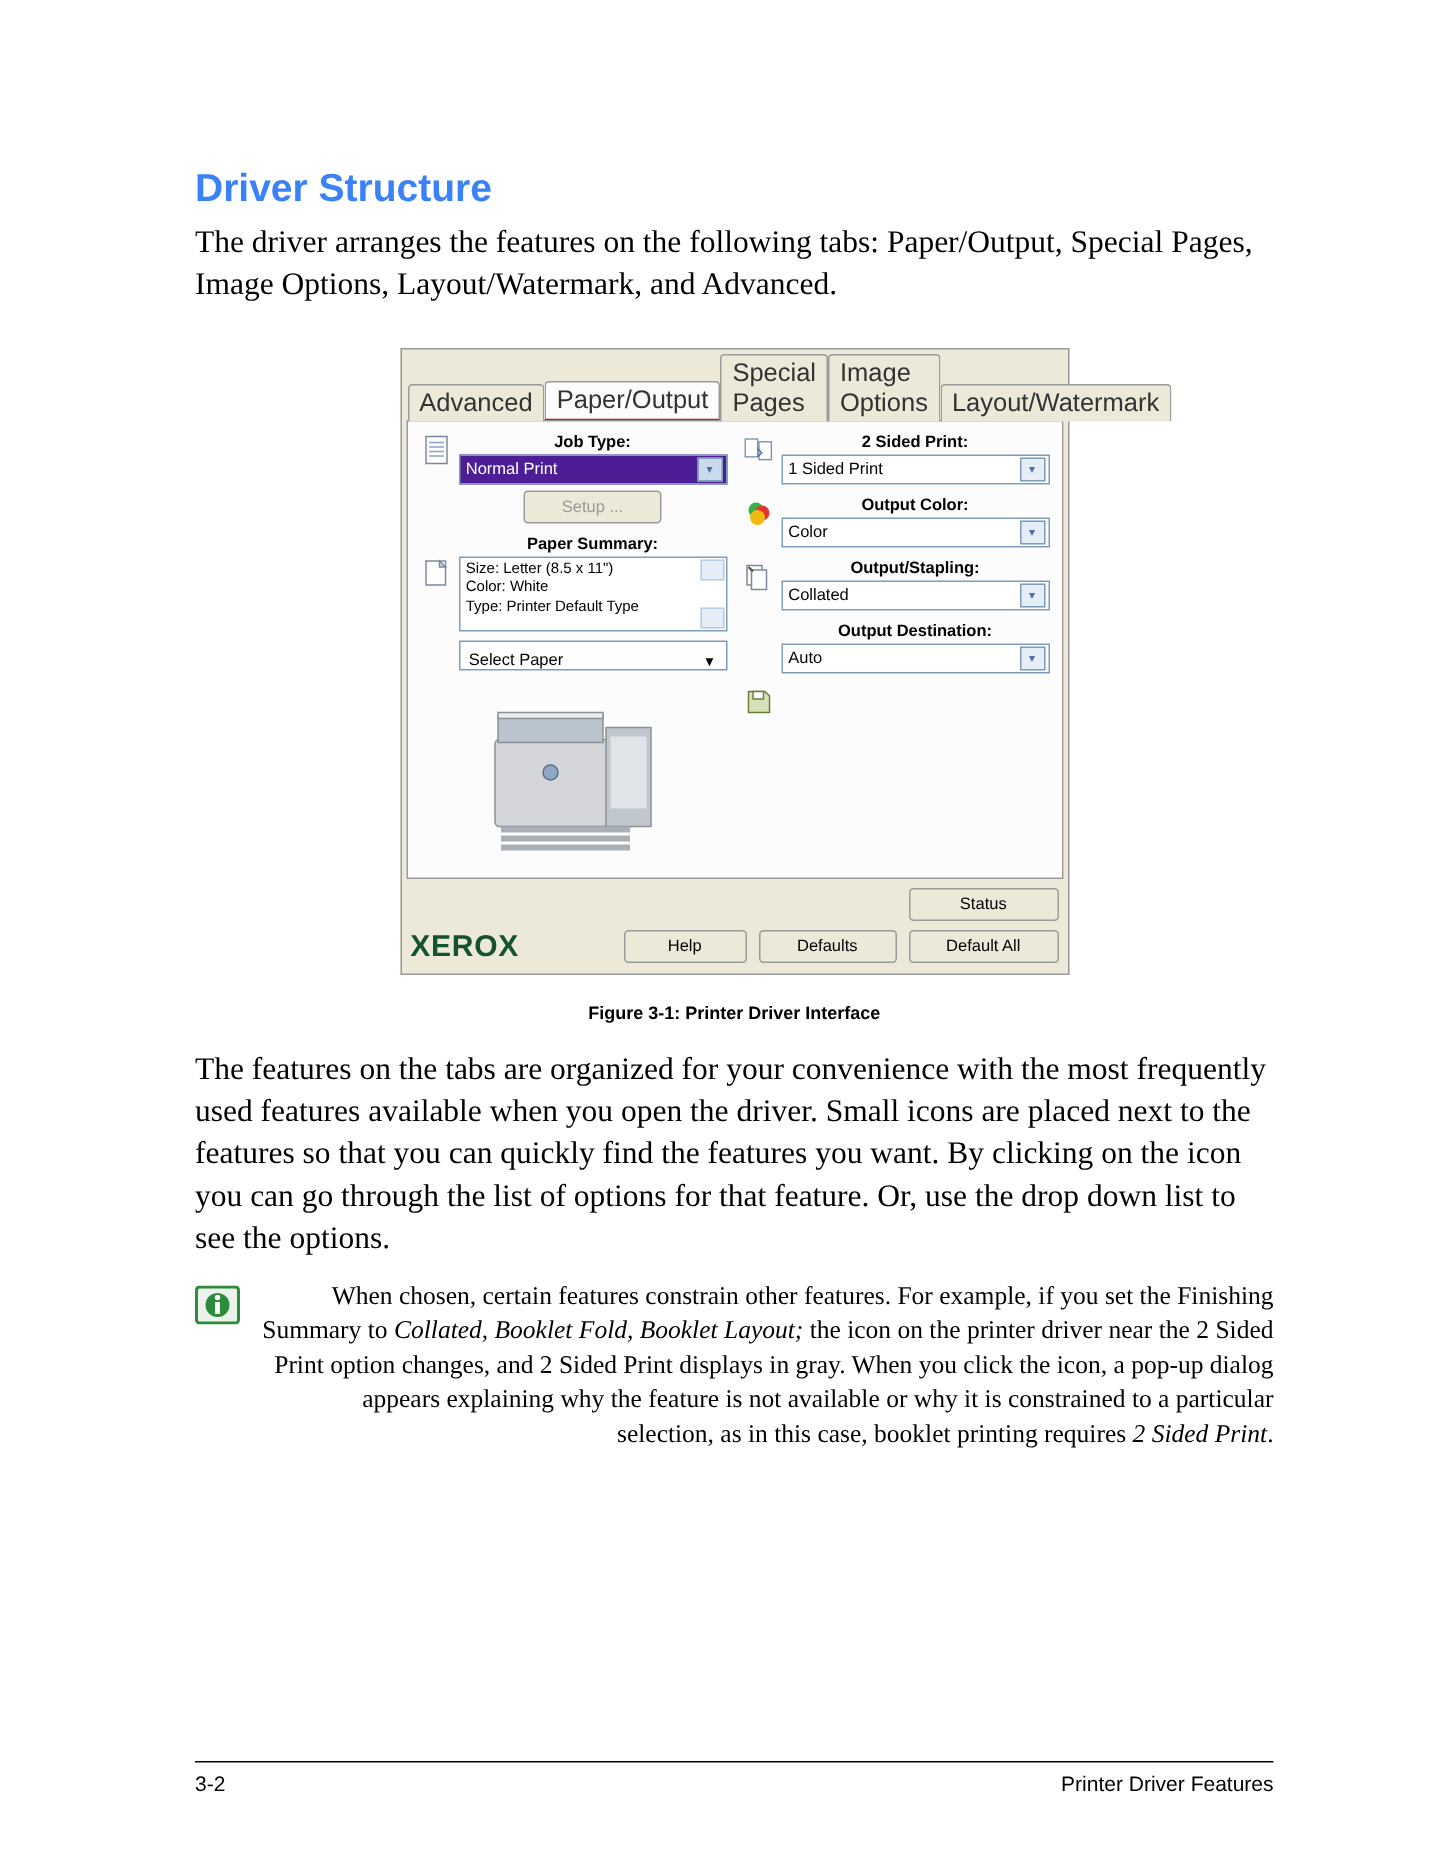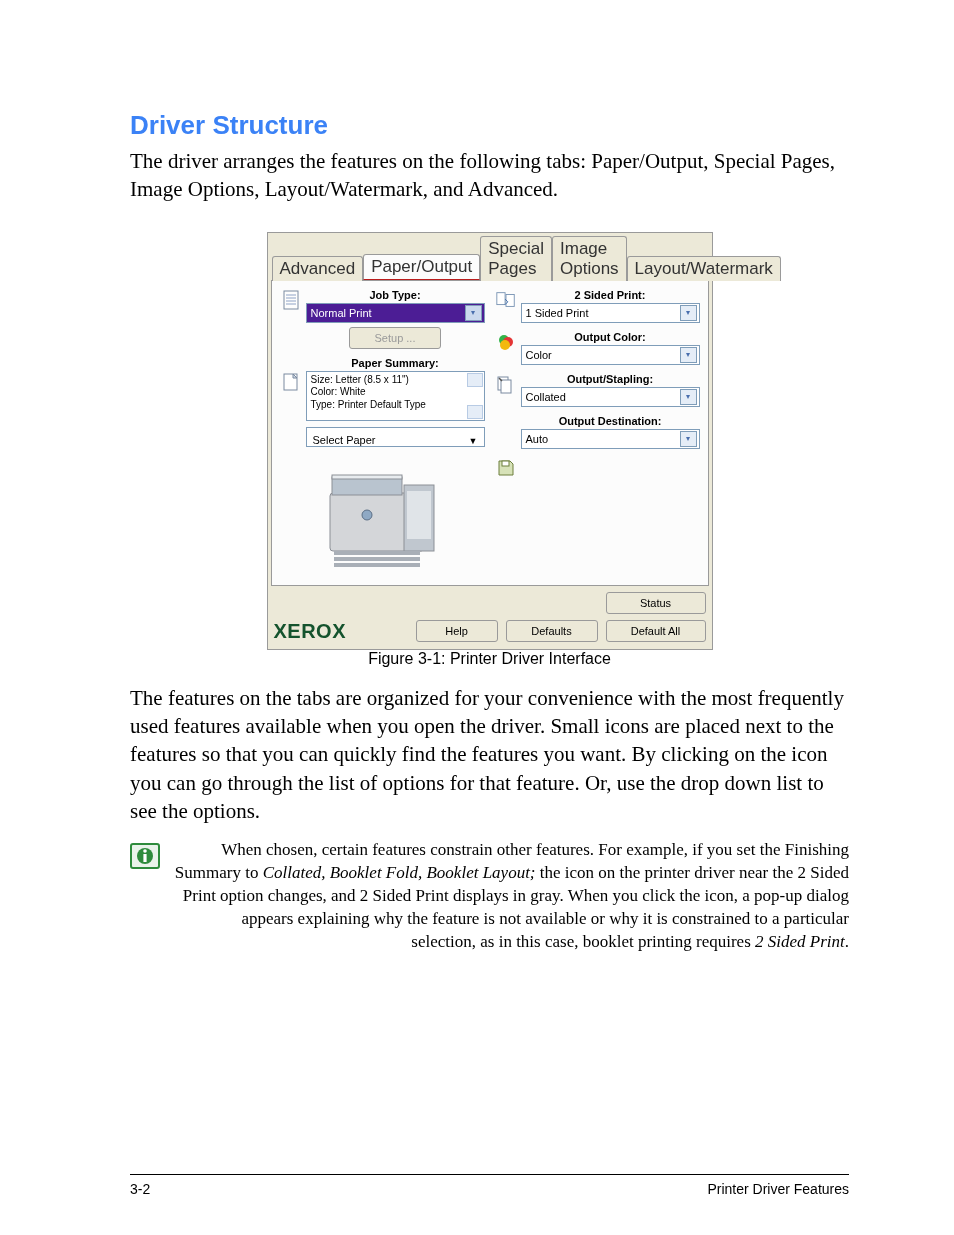--- a/index.html
+++ b/index.html
@@ -31,22 +31,23 @@
   .figure-wrap {
     width: 100%;
     display: flex;
     flex-direction: column;
     align-items: center;
     margin-top: 28px;
     margin-bottom: 16px;
   }
   .figure-caption {
     font-family: Arial, Helvetica, sans-serif;
-    font-size: 16px;
-    font-weight: normal;
+    font-size: 12px;
+    font-weight: bold;
+    margin-top: 18px;
   }
 
   
   .driver-window {
     width: 446px;
     background: #ece9d8;
     border: 1px solid #9a9a9a;
     font-family: Tahoma, Arial, sans-serif;
     font-size: 11px;
     box-sizing: border-box;

